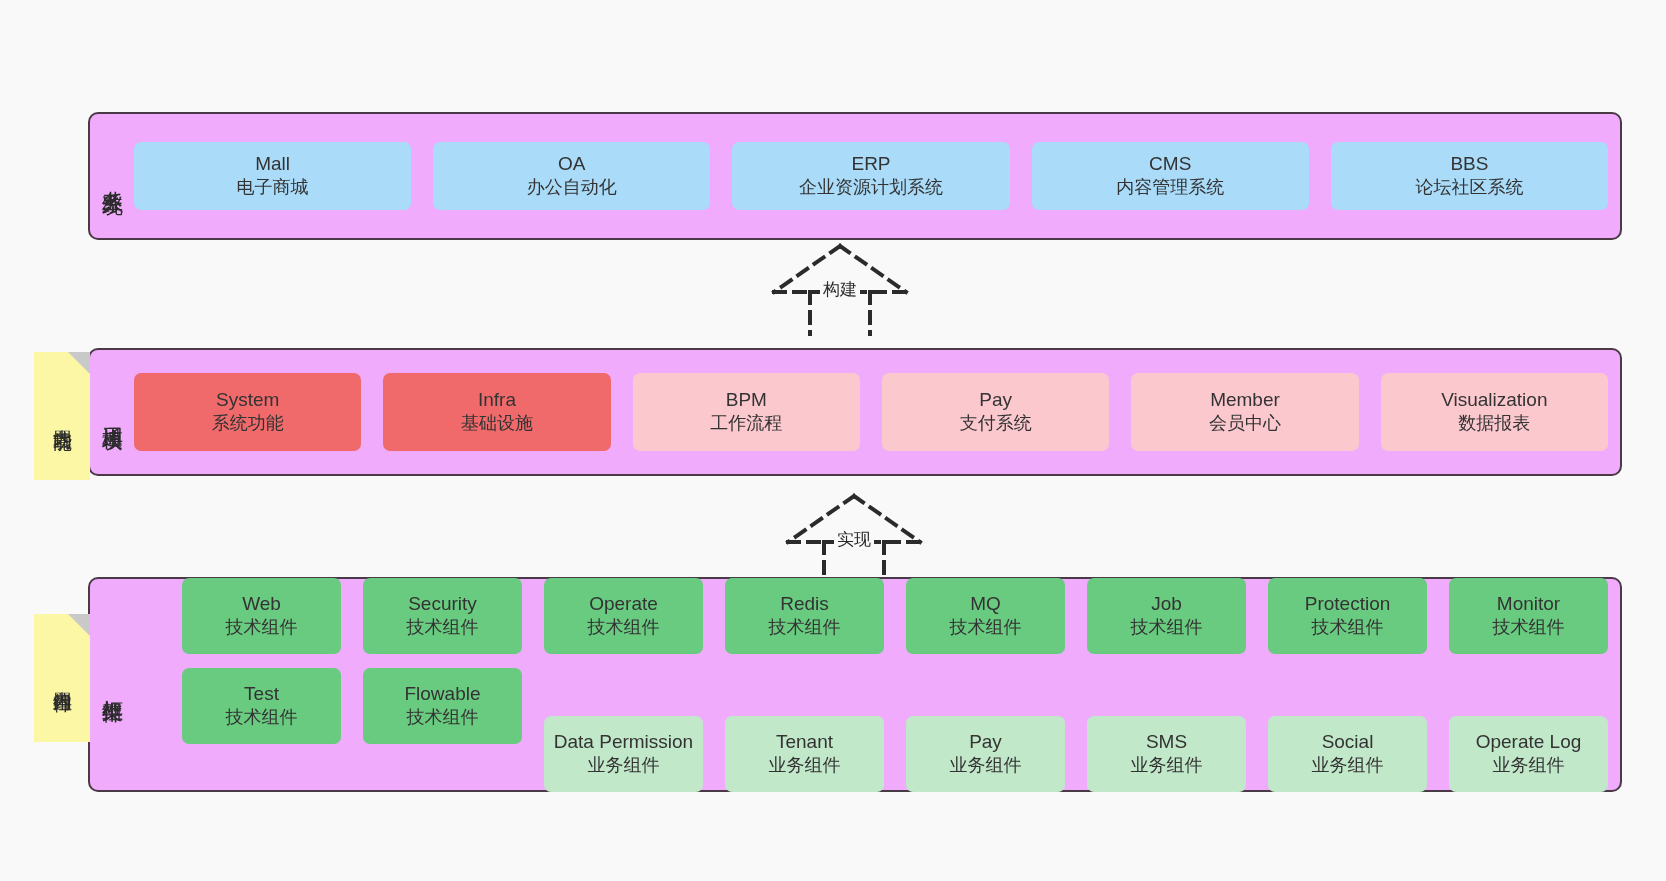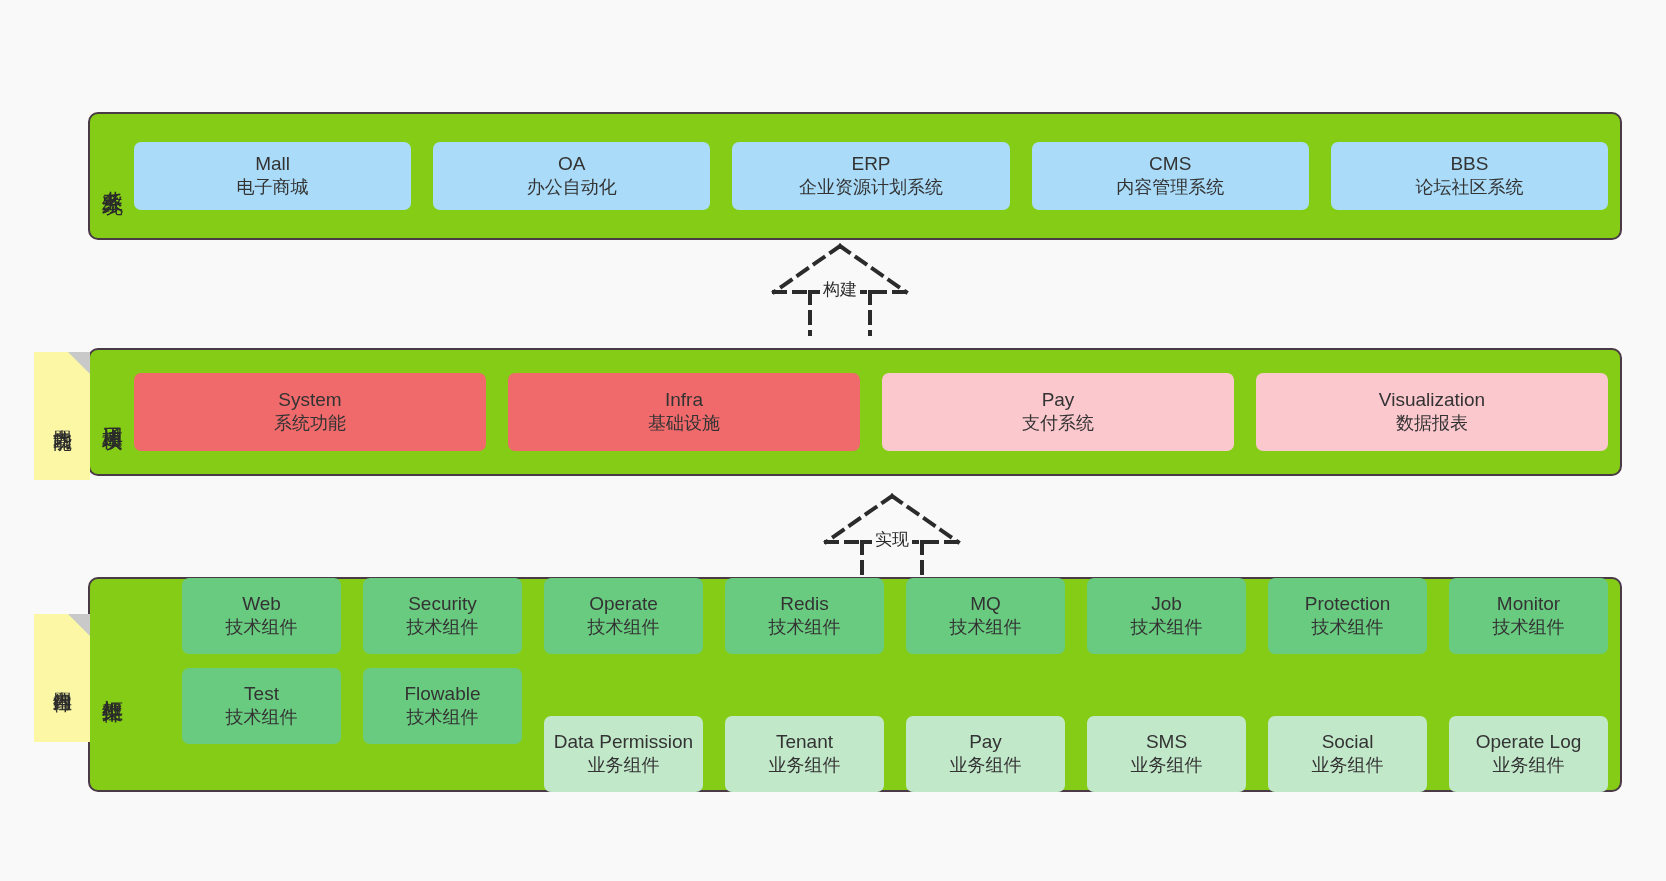--- a/index.html
+++ b/index.html
@@ -18,21 +18,21 @@
   }
 
   #canvas {
     position: absolute;
     inset: 0;
   }
 
   
   .layer {
     position: absolute;
-    background: #84cc16;
+    background: #f0abfc;
     border: 2px solid #4a3a46;
     border-radius: 10px;
     box-sizing: border-box;
     display: flex;
     align-items: stretch;
   }
 
   
   .layer-title {
     flex: 0 0 auto;
@@ -142,21 +142,21 @@
     left: 50%;
     transform: translateX(-50%);
     top: 36px;
     font-size: 17px;
     color: #2b2b2b;
     background: #f9f9f9;
     padding: 0 3px;
     white-space: nowrap;
   }
   #arrow-build     { left: 760px; top: 242px; }
-  #arrow-implement { left: 812px; top: 492px; }
+  #arrow-implement { left: 774px; top: 492px; }
 </style>
 </head>
 <body>
 
 <div id="canvas">
 
   <div class="layer" id="layer-business">
     <div class="layer-title">业务系统</div>
     <div class="layer-body">
       <div class="row">
@@ -197,22 +197,30 @@
       <div class="row">
         <div class="card c-red">
           <span class="en">System</span>
           <span class="cn">系统功能</span>
         </div>
         <div class="card c-red">
           <span class="en">Infra</span>
           <span class="cn">基础设施</span>
         </div>
         <div class="card c-pink">
+          <span class="en">BPM</span>
+          <span class="cn">工作流程</span>
+        </div>
+        <div class="card c-pink">
           <span class="en">Pay</span>
           <span class="cn">支付系统</span>
+        </div>
+        <div class="card c-pink">
+          <span class="en">Member</span>
+          <span class="cn">会员中心</span>
         </div>
         <div class="card c-pink">
           <span class="en">Visualization</span>
           <span class="cn">数据报表</span>
         </div>
       </div>
     </div>
   </div>
 
   <div class="arrow" id="arrow-implement">

